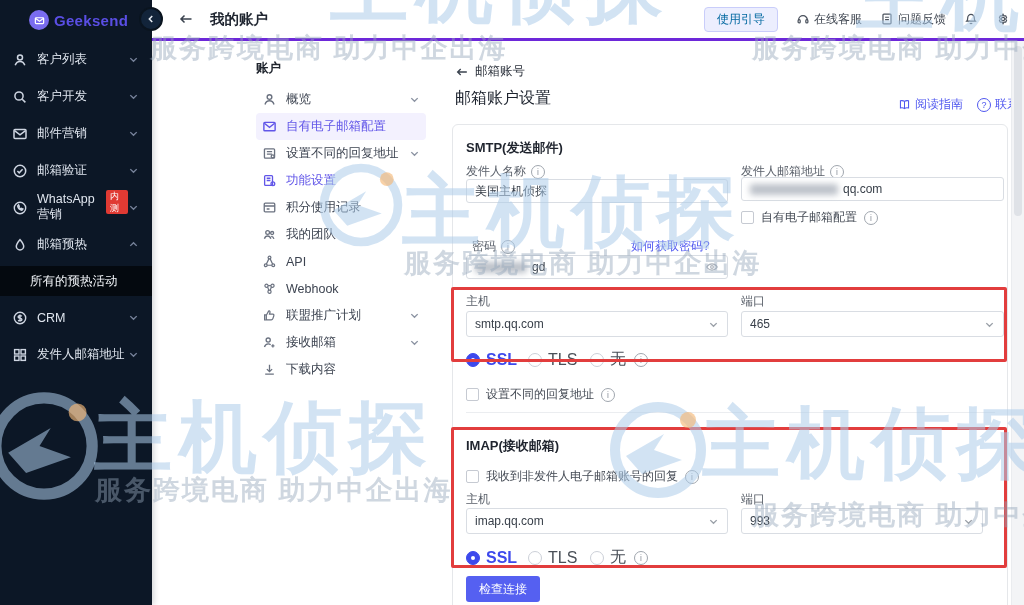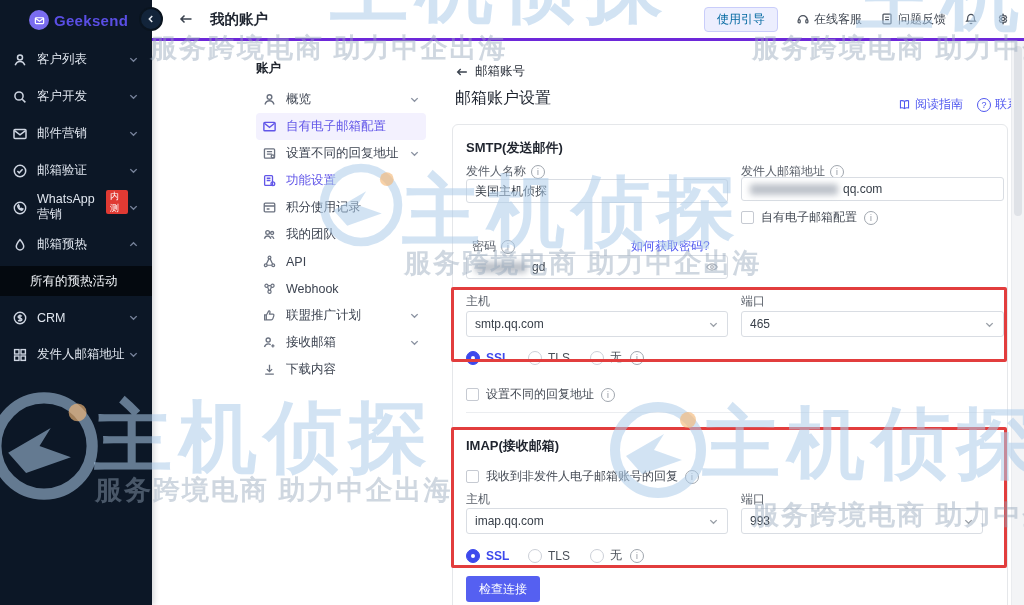--- a/index.html
+++ b/index.html
@@ -63,21 +63,21 @@
   .sect{position:absolute;font-size:13px;font-weight:bold;color:#1f242e;}
   .flabel{position:absolute;font-size:12px;color:#5a606a;display:flex;align-items:center;gap:5px;white-space:nowrap;}
   .finput{position:absolute;height:24px;border:1px solid #d9dde3;border-radius:3px;background:#fff;box-sizing:border-box;display:flex;align-items:center;padding:0 8px;font-size:12px;color:#39404a;}
   .fselect{position:absolute;height:26px;border:1px solid #d9dde3;border-radius:3px;background:#fff;box-sizing:border-box;display:flex;align-items:center;padding:0 8px;font-size:12px;color:#39404a;cursor:pointer;}
   .fselect .chev{margin-left:auto;color:#9aa0a8;}
   .blurbox{display:inline-block;height:11px;background:#bcc1c9;border-radius:2px;filter:blur(3px);margin-right:5px;}
   .cbrow{position:absolute;display:flex;align-items:center;gap:7px;font-size:12px;color:#454b55;white-space:nowrap;}
   .cbox{width:13px;height:13px;border:1px solid #c6cad2;border-radius:2px;background:#fff;box-sizing:border-box;flex:none;cursor:pointer;}
   .pwlink{position:absolute;font-size:12px;color:#4d54f0;cursor:pointer;white-space:nowrap;}
   .eye{margin-left:auto;width:14px;height:14px;color:#aeb4bc;cursor:pointer;}
-  .radiorow{position:absolute;display:flex;align-items:center;gap:10px;font-size:12px;}
+  .radiorow{position:absolute;display:flex;align-items:center;gap:10px;font-size:16px;}
   .ropt{display:flex;align-items:center;gap:6px;width:52px;cursor:pointer;color:#4a5058;}
   .rdot{width:14px;height:14px;border-radius:50%;border:1px solid #ccd0d8;background:#fff;box-sizing:border-box;flex:none;position:relative;}
   .ropt.sel .rdot{background:#3d49ec;border-color:#3d49ec;}
   .ropt.sel .rdot::after{content:"";position:absolute;left:4px;top:4px;width:4px;height:4px;border-radius:50%;background:#fff;}
   .ropt.sel{color:#3d49ec;font-weight:bold;}
   .divider{position:absolute;height:1px;background:#ebedf0;}
   .checkbtn{position:absolute;background:#5560f1;color:#fff;font-size:12px;height:26px;padding:0 13px;border:none;border-radius:3px;display:flex;align-items:center;cursor:pointer;}
 
   .redbox{position:absolute;border:3px solid #e23d3d;border-radius:2px;box-sizing:border-box;z-index:20;pointer-events:none;}
 

